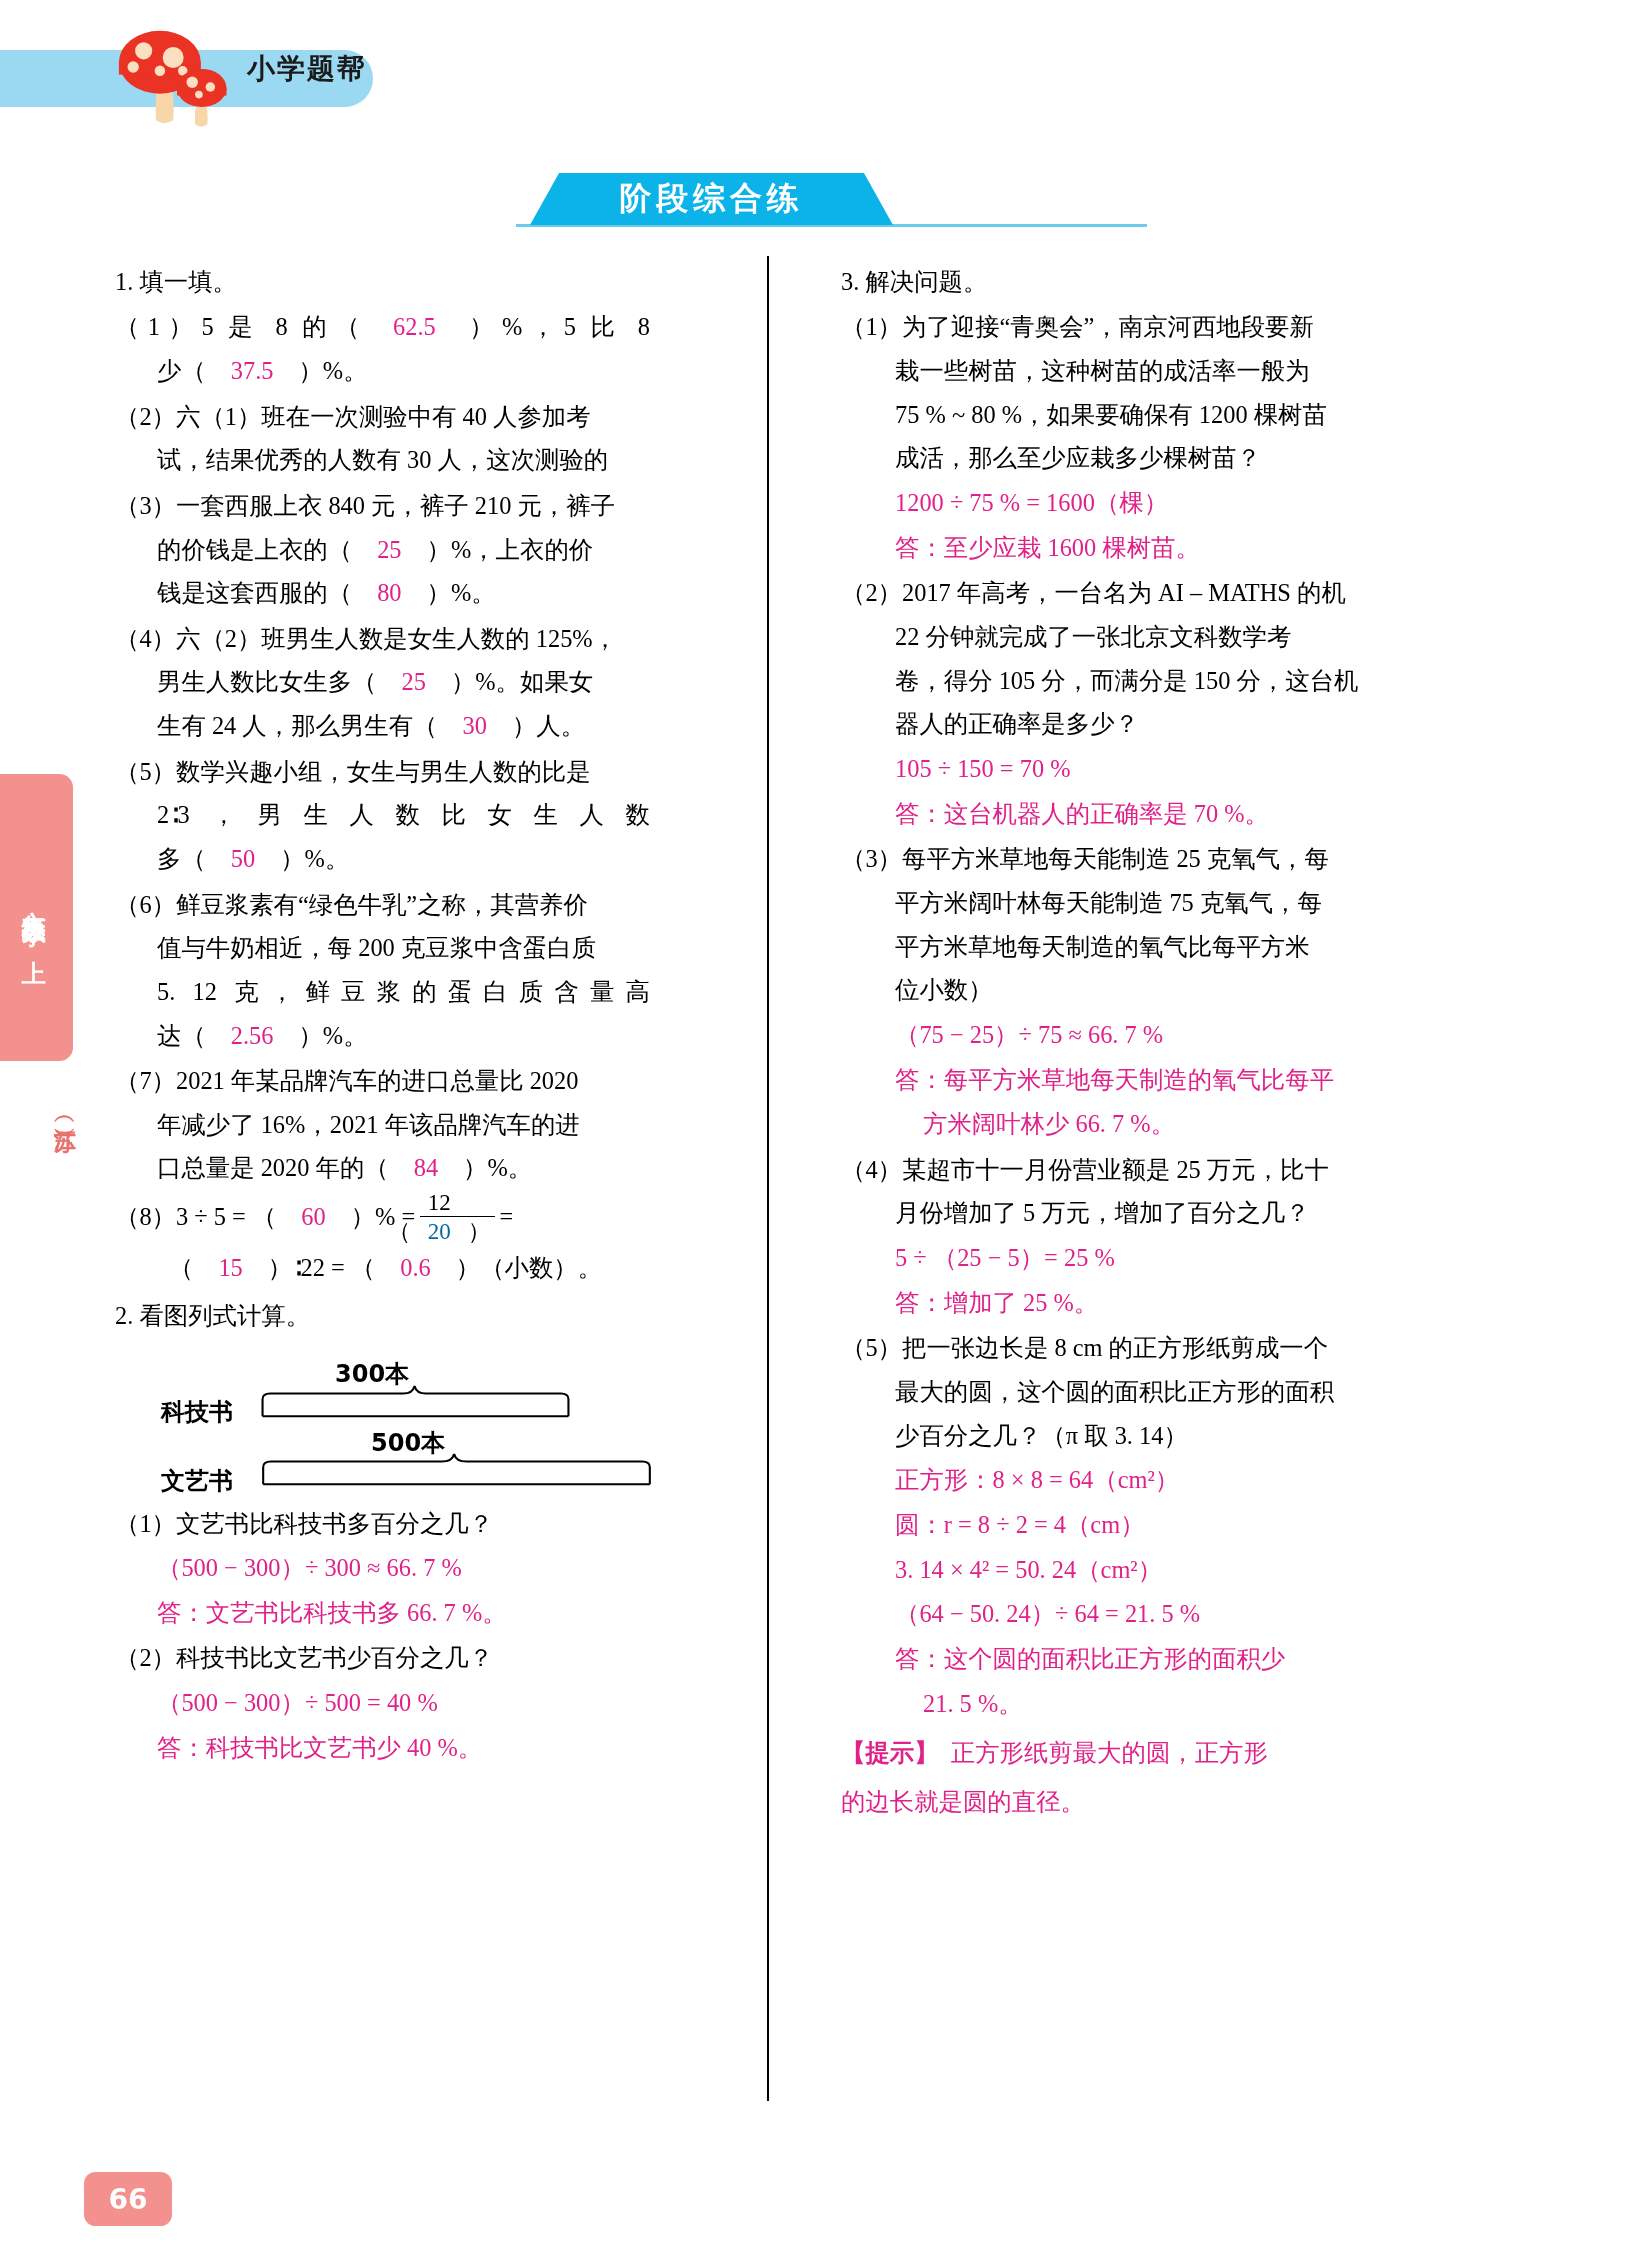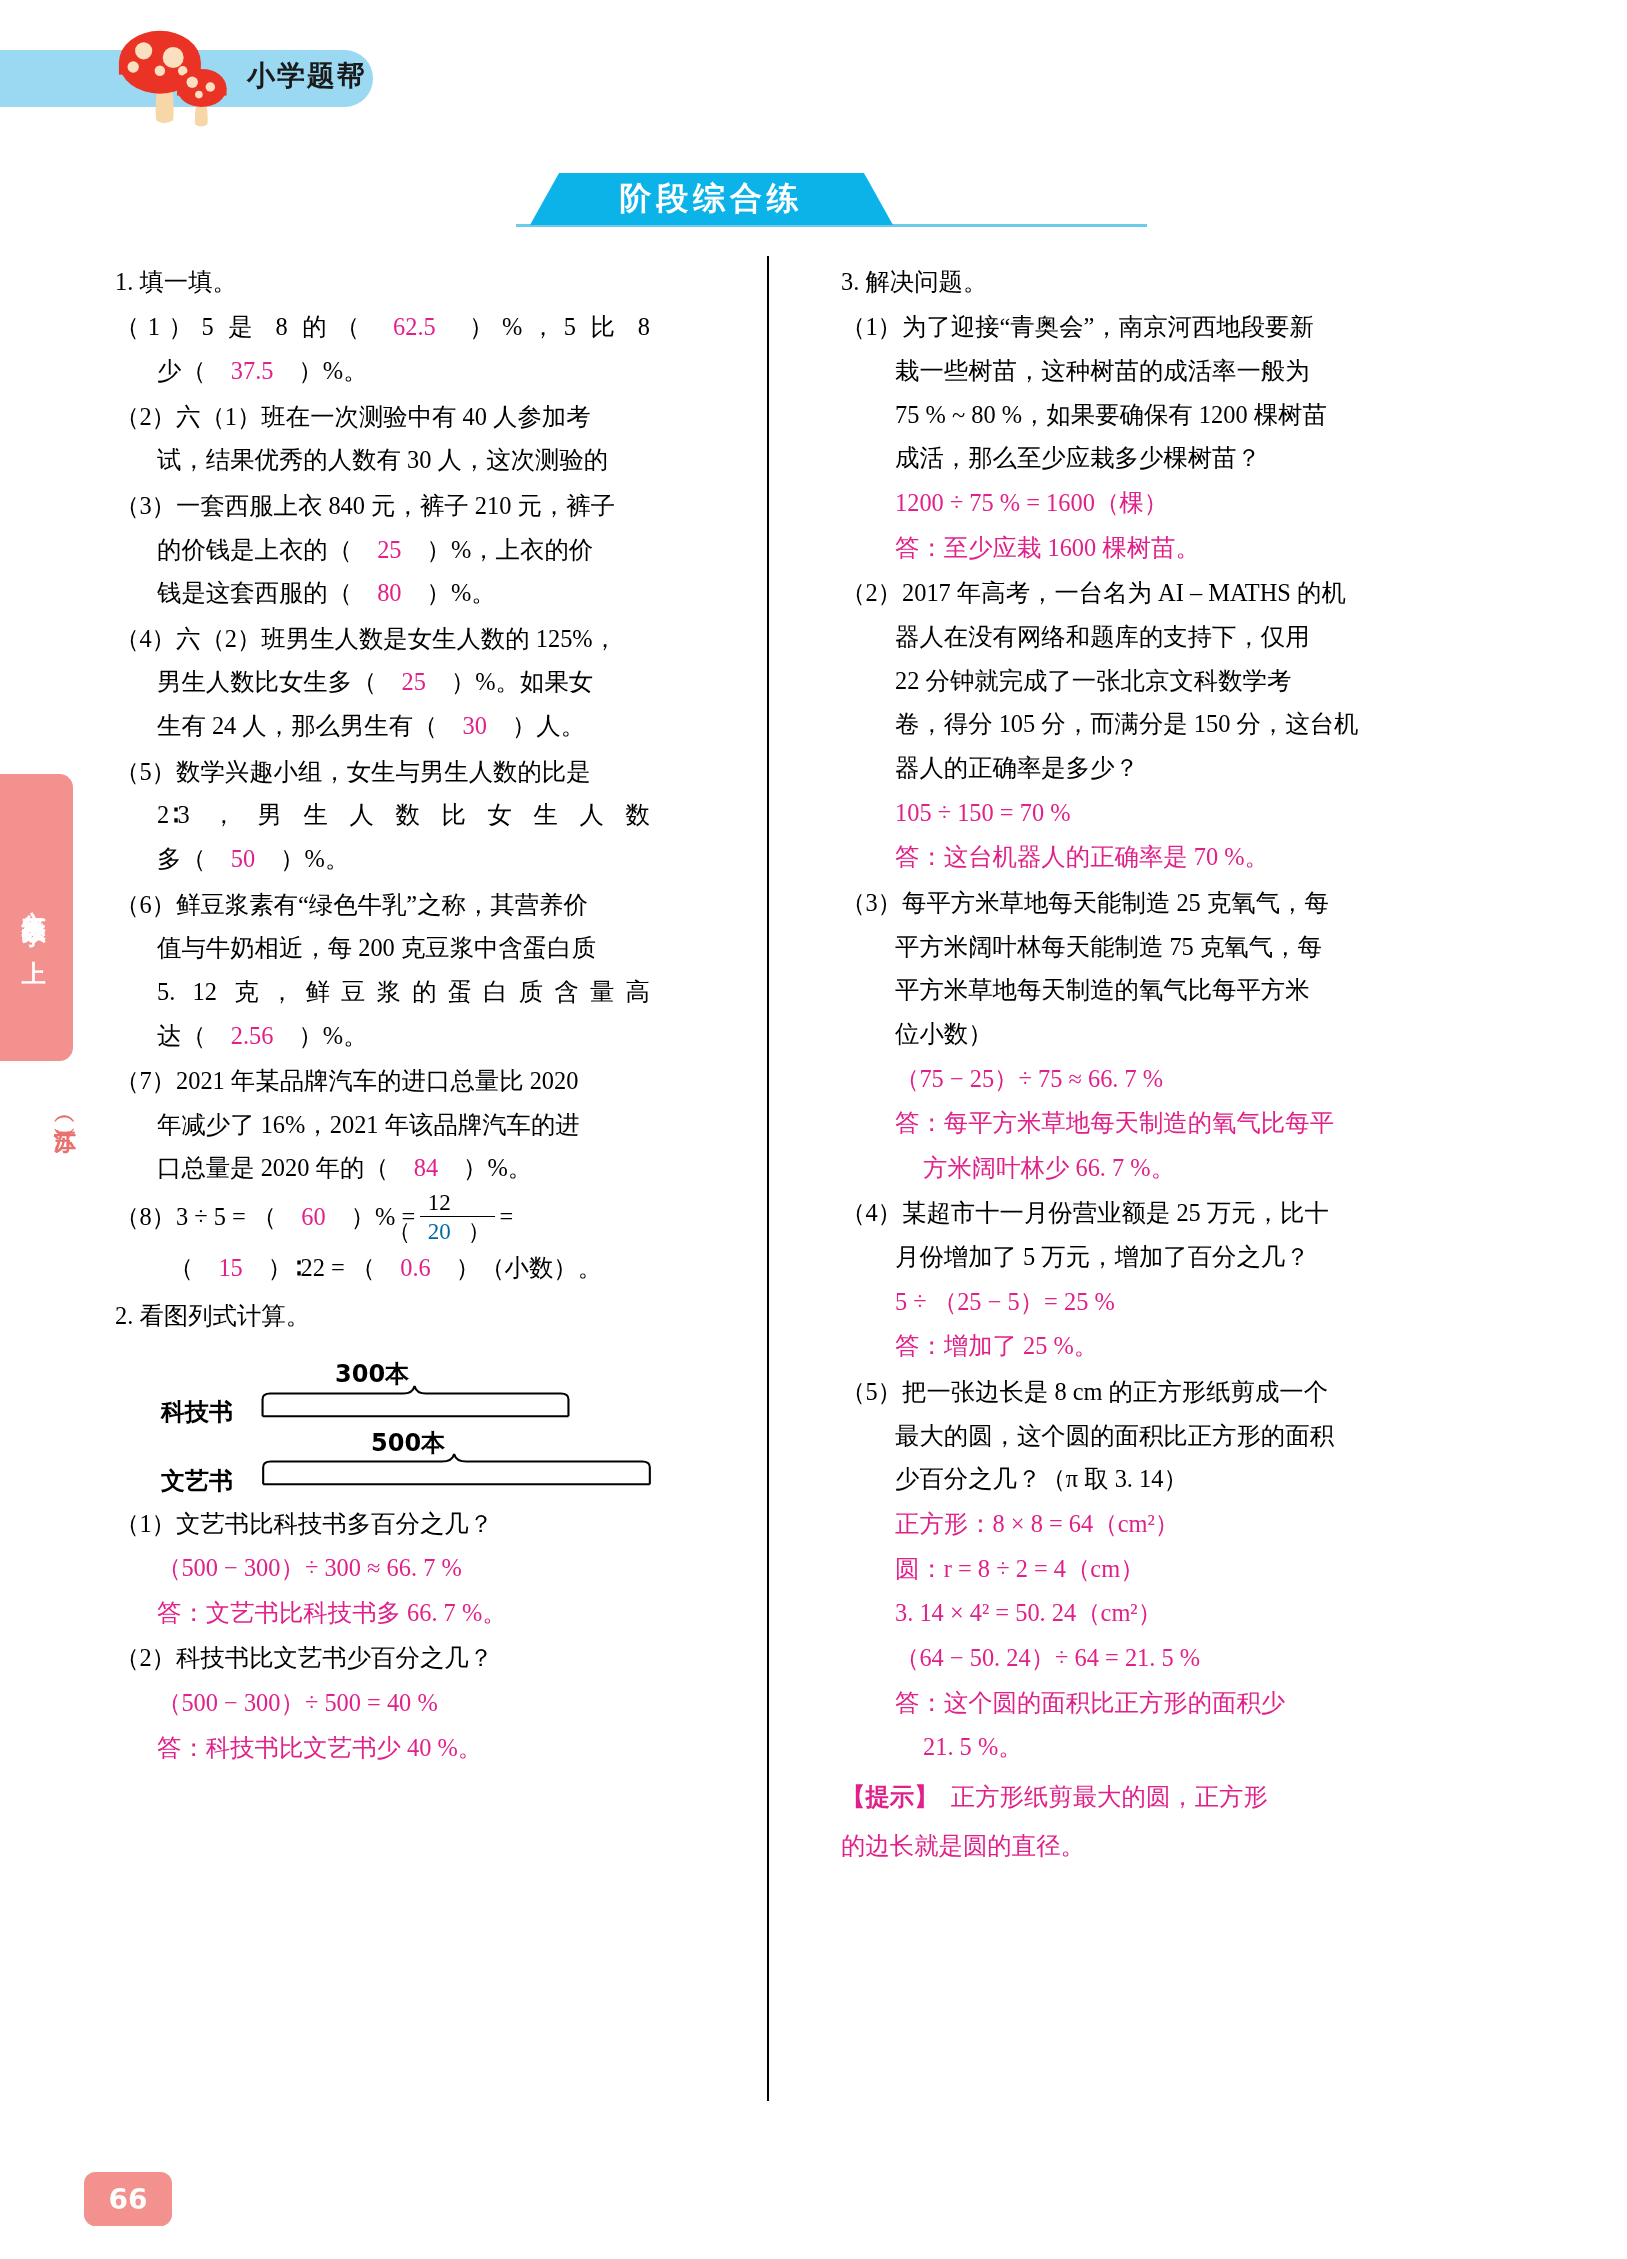--- a/index.html
+++ b/index.html
@@ -13,21 +13,21 @@
 
   
   .brand-bar{
     position:absolute; left:0; top:50px;
     width:373px; height:57px;
     background:#9bd9f2;
     border-radius:0 29px 29px 0;
     z-index:1;
   }
   .brand-text{
-    position:absolute; left:247px; top:57px;
+    position:absolute; left:247px; top:50px;
     font-family:"DejaVu Sans","Liberation Sans",sans-serif;
     font-size:28px; font-weight:700; color:#1a1a1a;
     letter-spacing:1.9px;
     z-index:3;
   }
   .mushroom-wrap{ position:absolute; left:91px; top:27px; z-index:4; }
 
   
   .side-tab{
     position:absolute; left:-21px; top:774px;
@@ -250,21 +250,20 @@
   <span class="qnum">3. 解决问题。</span>
 
   <span class="qitem-r"><span>（1）</span><span>为了迎接“青奥会”，南京河西地段要新</span></span>
   <span class="cont-wide">栽一些树苗，这种树苗的成活率一般为</span>
   <span class="cont-wide">75 % ~ 80 %，如果要确保有 1200 棵树苗</span>
   <span class="cont-wide">成活，那么至少应栽多少棵树苗？</span>
   <span class="ansline-r">1200 ÷ 75 % = 1600（棵）</span>
   <span class="ansline-r">答：至少应栽 1600 棵树苗。</span>
 
   <span class="qitem-r"><span>（2）</span><span>2017 年高考，一台名为 AI – MATHS 的机</span></span>
-  <span class="cont-wide">器人在没有网络和题库的支持下，仅用</span>
   <span class="cont-wide">22 分钟就完成了一张北京文科数学考</span>
   <span class="cont-wide">卷，得分 105 分，而满分是 150 分，这台机</span>
   <span class="cont-wide">器人的正确率是多少？</span>
   <span class="ansline-r">105 ÷ 150 = 70 %</span>
   <span class="ansline-r">答：这台机器人的正确率是 70 %。</span>
 
   <span class="qitem-r"><span>（3）</span><span>每平方米草地每天能制造 25 克氧气，每</span></span>
   <span class="cont-wide">平方米阔叶林每天能制造 75 克氧气，每</span>
   <span class="cont-wide">平方米草地每天制造的氧气比每平方米</span>
   <span class="cont-wide">位小数）</span>

